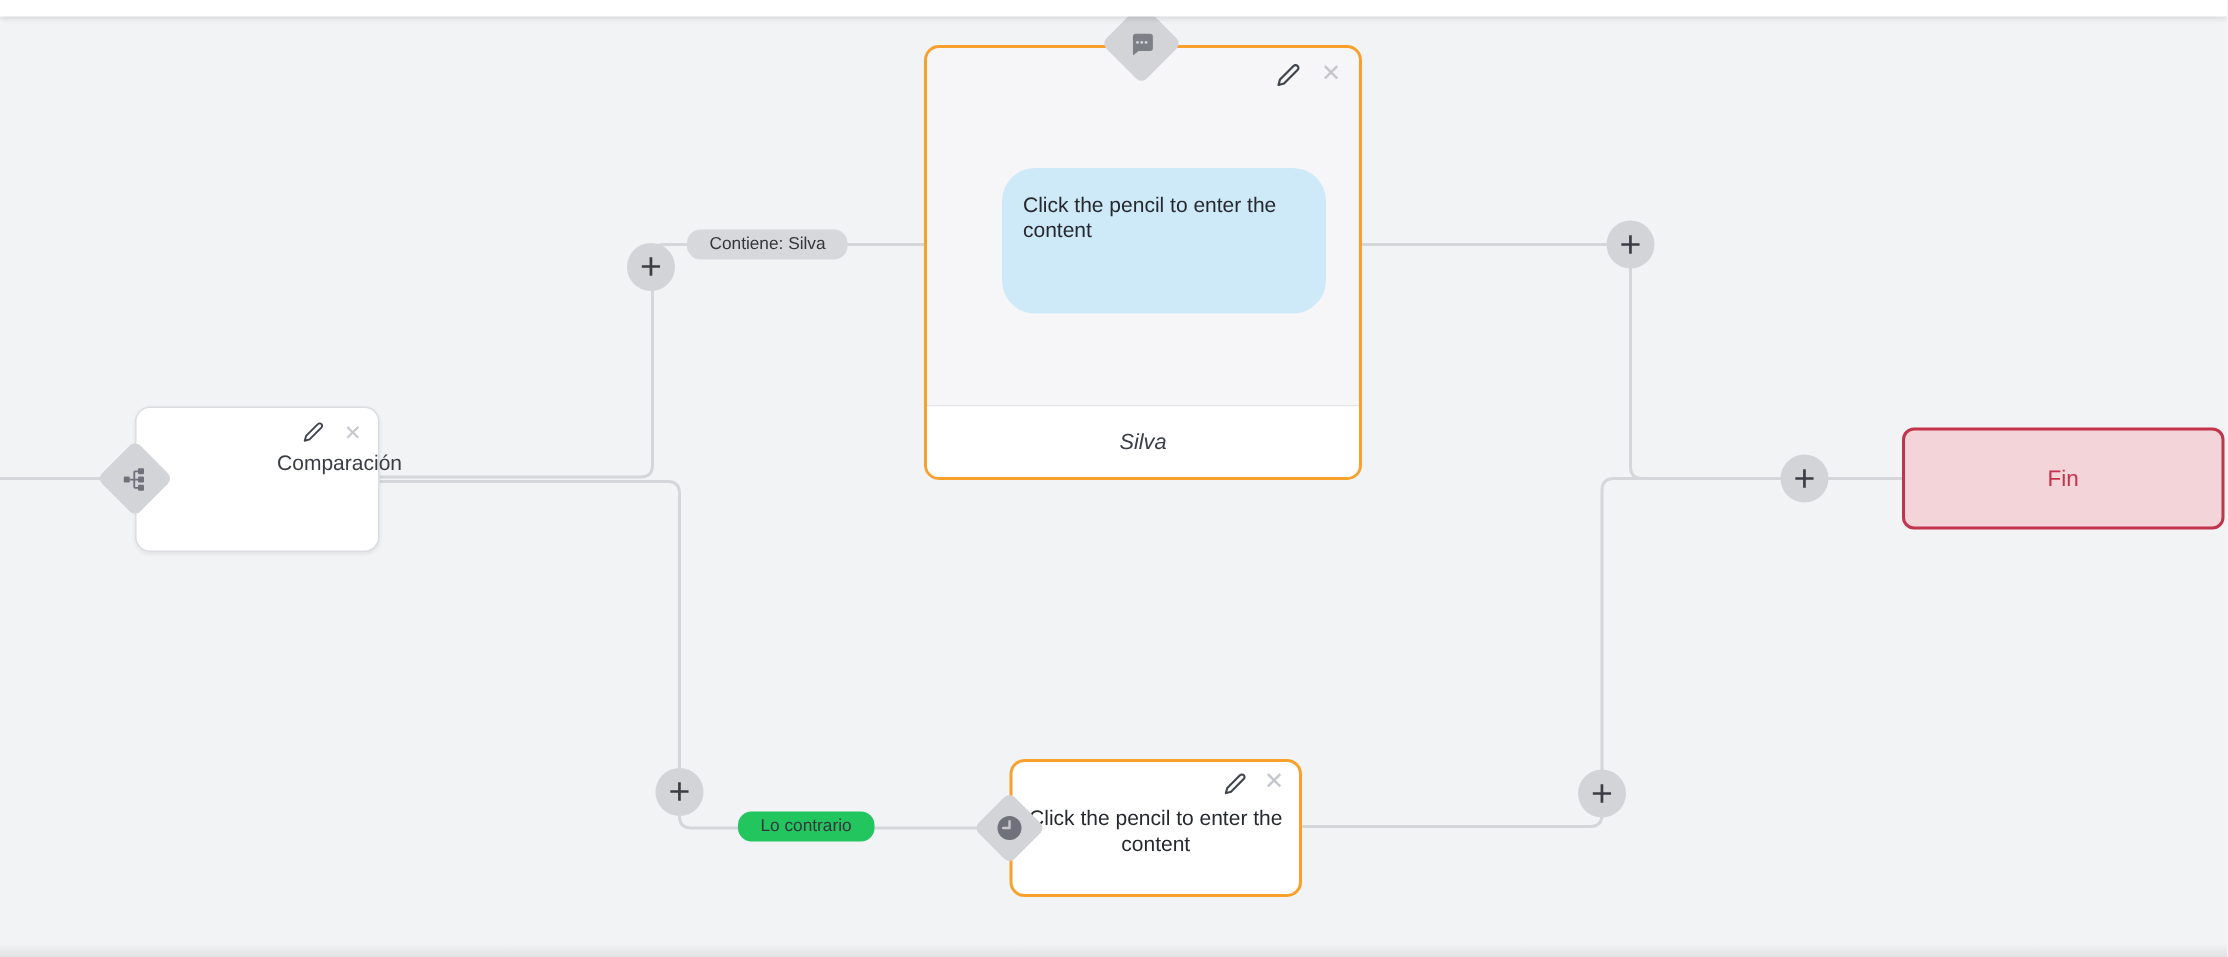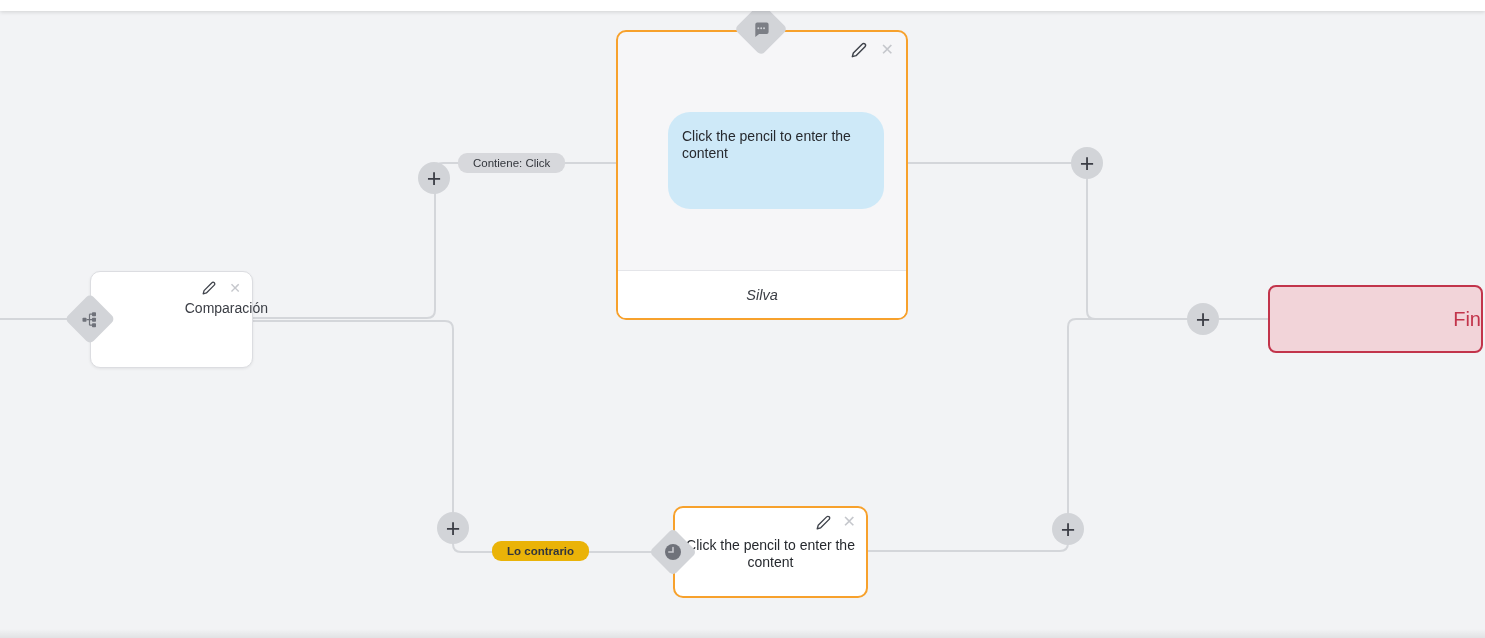--- a/index.html
+++ b/index.html
@@ -17,21 +17,21 @@
   svg.edges path { stroke:#d4d6da; stroke-width:2; fill:none; }
 
   .add-btn { position:absolute; width:32px; height:32px; border-radius:50%;
              background:#d2d4d8; color:#3b3d45; display:flex; align-items:center; justify-content:center;
              font-size:25px; font-weight:400; line-height:1; z-index:3; cursor:pointer; user-select:none; }
 
   .edge-pill { position:absolute; height:20px; padding:0 15px; border-radius:9px;
                display:flex; align-items:center; justify-content:center;
                font-size:11.5px; color:#33363c; z-index:2; white-space:nowrap; }
   .edge-pill.gray { background:#d7d8dc; }
-  .edge-pill.white { background:#eab308;font-weight:bold; }
+  .edge-pill.white { background:#22c55e; }
 
   .node { position:absolute; border-radius:10px; z-index:2; }
   .node-shadow { box-shadow:0 1px 3px rgba(0,0,0,0.07); }
 
   
   .node-condition { left:90px; top:271px; width:163px; height:97px;
                     background:#ffffff; border:1px solid #dcdde1; }
   .cond-text { position:absolute; left:16px; top:24px; width:100%; text-align:right;
                font-size:14px; color:#3a3d44; line-height:25px; }
 
@@ -48,22 +48,22 @@
 
   
   .node-wait { left:673px; top:506px; width:195px; height:92px;
                background:#ffffff; border:2px solid #f7a12c; }
   .wait-text { position:absolute; left:50%; top:29px; transform:translateX(-50%); width:172px;
                text-align:center; font-size:14px; line-height:16.5px; color:#26292e; }
 
   
   .node-end { left:1268px; top:285px; width:215px; height:68px;
               background:#f2d4d9; border:2px solid #c2344b; border-radius:8px;
-              display:flex; align-items:center; justify-content:flex-end;
-              font-size:20px; color:#c2344b; }
+              display:flex; align-items:center; justify-content:center;
+              font-size:15px; color:#c2344b; }
 
   
   .node-controls { position:absolute; display:flex; align-items:center; z-index:4; }
   .icon-btn { display:flex; align-items:center; justify-content:center; cursor:pointer; }
   .close-glyph { color:#c5c7cc; font-size:16px; line-height:1; }
   .node-condition .node-controls { top:9px; right:11px; gap:13px; }
   .node-condition .close-glyph { font-size:14px; }
   .node-message .node-controls { top:10px; right:12px; gap:14px; }
   .node-wait .node-controls { top:6px; right:10px; gap:12px; }
 
@@ -83,21 +83,21 @@
   <div class="topbar"></div>
 
   <svg class="edges" width="1485" height="638">
     <path d="M 0 319 H 74"></path>
     <path d="M 253 318 H 427 Q 435 318 435 310 V 171 Q 435 163 443 163 H 616"></path>
     <path d="M 253 321 H 445 Q 453 321 453 329 V 544 Q 453 552 461 552 H 652"></path>
     <path d="M 908 163 H 1087 V 311 Q 1087 319 1095 319 H 1268"></path>
     <path d="M 868 551 H 1060 Q 1068 551 1068 543 V 327 Q 1068 319 1076 319 H 1268"></path>
   </svg>
 
-  <div class="edge-pill gray" style="left:458px; top:153px;">Contiene: Click</div>
+  <div class="edge-pill gray" style="left:458px; top:153px;">Contiene: Silva</div>
   <div class="edge-pill white" style="left:492px; top:541px;">Lo contrario</div>
 
   <div class="add-btn" style="left:418px; top:162px;">+</div>
   <div class="add-btn" style="left:437px; top:512px;">+</div>
   <div class="add-btn" style="left:1071px; top:147px;">+</div>
   <div class="add-btn" style="left:1052px; top:513px;">+</div>
   <div class="add-btn" style="left:1187px; top:303px;">+</div>
 
   <div class="node node-condition node-shadow">
     <div class="diamond diamond-condition">

